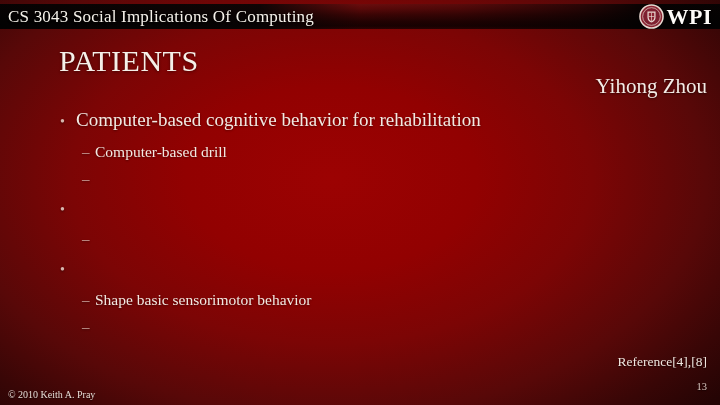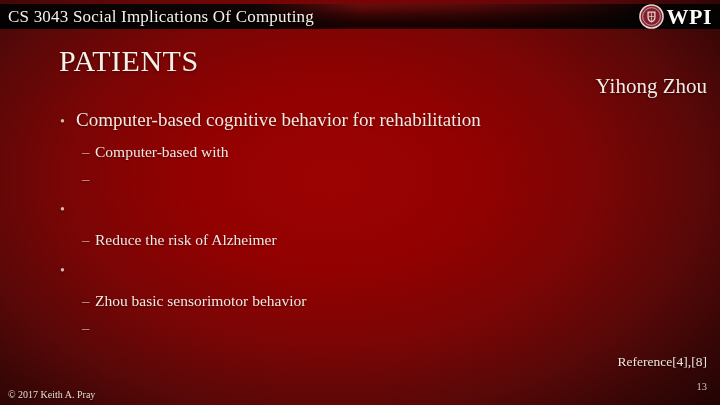--- a/index.html
+++ b/index.html
@@ -112,44 +112,43 @@
   <div class="slide-title">PATIENTS</div>
 
   <div class="content">
 
     <div class="l1">
       <span class="marker">•</span>
       <span>Computer-based cognitive behavior for rehabilitation</span>
     </div>
     <div class="l2">
       <span class="marker">–</span>
-      <span>Computer-based with</span>
+      <span>Computer-based drill</span>
     </div>
     <div class="l2">
       <span class="marker">–</span>
     </div>
 
     <div class="l1">
       <span class="marker">•</span>
     </div>
     <div class="l2">
       <span class="marker">–</span>
-      <span>Reduce the risk of Alzheimer</span>
     </div>
 
     <div class="l1">
       <span class="marker">•</span>
     </div>
     <div class="l2">
       <span class="marker">–</span>
-      <span>Zhou basic sensorimotor behavior</span>
+      <span>Shape basic sensorimotor behavior</span>
     </div>
     <div class="l2">
       <span class="marker">–</span>
     </div>
 
   </div>
 
-  <div class="copyright">© 2017 Keith A. Pray</div>
+  <div class="copyright">© 2010 Keith A. Pray</div>
   <div class="reference">Reference[4],[8]</div>
   <div class="page-number">13</div>
 
 </div>
 
 </body></html>

